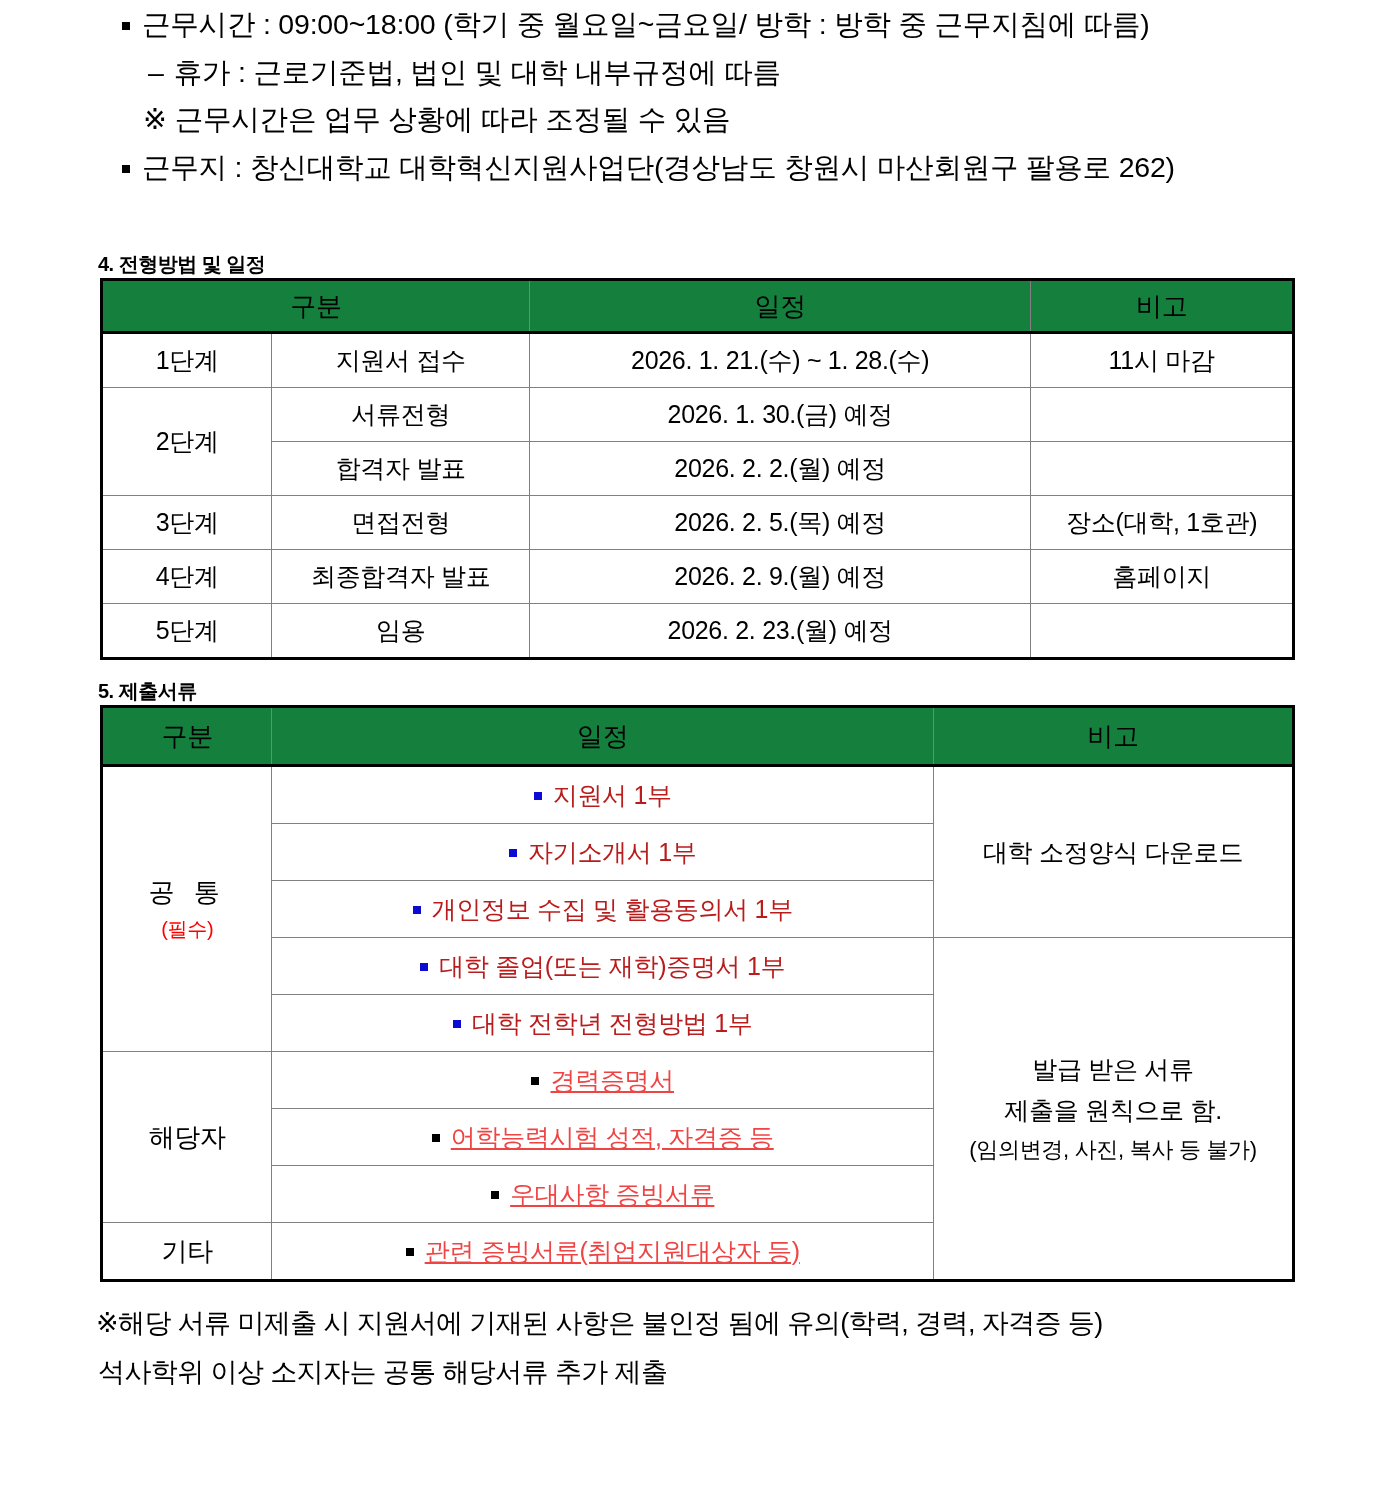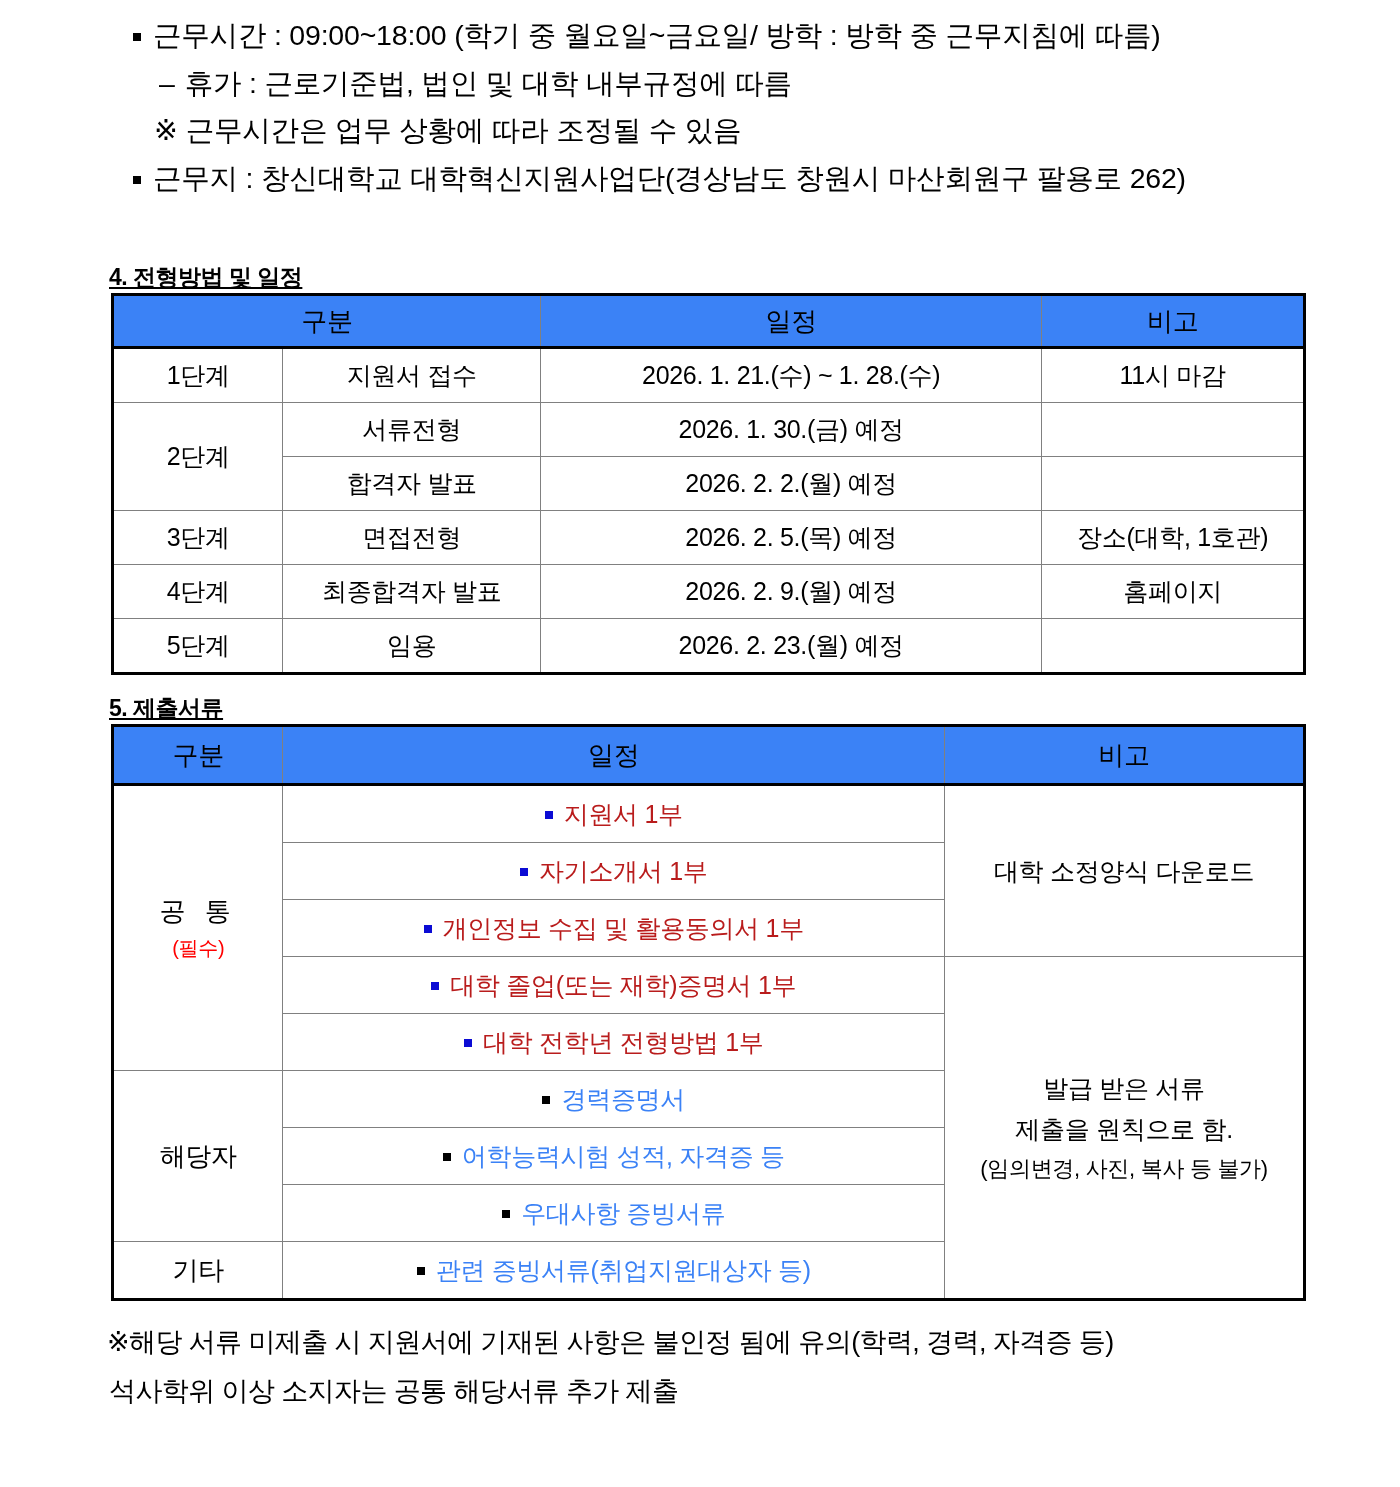--- a/index.html
+++ b/index.html
@@ -14,21 +14,21 @@
     color: #000000;
     position: relative;
     overflow: hidden;
   }
 
   .page {
     position: relative;
     width: 1148px;
     height: 1487px;
     box-sizing: border-box;
-    padding: 11px;
+    padding: 0;
   }
 
   
   .intro {
     padding-top: 10px;
   }
   .intro-line {
     font-size: 28.5px;
     line-height: 1.0;
     letter-spacing: -0.2px;
@@ -56,26 +56,25 @@
     flex: 0 0 auto;
   }
   .ref-mark {
     display: inline-block;
     margin-right: 8px;
     flex: 0 0 auto;
   }
 
   
   .sec-head {
-    font-size: 23px;
+    font-size: 20px;
     font-weight: bold;
     letter-spacing: -0.5px;
     margin-left: 98px;
     white-space: nowrap;
-    text-decoration: underline;
   }
   #sec4-head { margin-top: 70px; margin-bottom: 0; }
   #sec5-head { margin-top: 18px; margin-bottom: 0; }
 
   
   .tbl-wrap { margin-left: 100px; margin-right: 0; }
   table.doc {
     border-collapse: collapse;
     table-layout: fixed;
     font-size: 25px;
@@ -84,21 +83,21 @@
   table.doc td, table.doc th {
     border: 1px solid #808080;
     text-align: center;
     vertical-align: middle;
     padding: 0 6px;
     font-weight: normal;
     letter-spacing: -0.3px;
     white-space: nowrap;
   }
   table.doc thead th {
-    background: #3b82f6;
+    background: #15803d;
     border-bottom: 3px solid #000;
     font-size: 26px;
   }
 
   
   #table-schedule { width: 1195px; }
   #table-schedule thead th { height: 50px; }
   #table-schedule tbody td { height: 53px; }
 
   
@@ -112,21 +111,21 @@
     white-space: nowrap;
   }
   td.doc-item .sq-bullet {
     width: 8px; height: 8px;
     margin-right: 11px;
     margin-top: 0;
     vertical-align: 4px;
   }
   .blue-item { color: #b91c1c; }
   .blue-item .sq-bullet { background: #0b0bd4; }
-  .black-item { color: #3b82f6; }
+  .black-item { color: #ef4444; text-decoration: underline; }
   .black-item .sq-bullet { background: #000000; }
 
   .grp-label { font-size: 26px; }
   .req-note { color: #ff0000; font-size: 20px; display: block; margin-top: 6px; }
   .grp-label .big-sp { letter-spacing: 6px; }
 
   .remark-multi { line-height: 1.65; }
   .remark-multi .red-sub { color: #000000; font-size: 22px; display: block; white-space: nowrap; }
 
   

